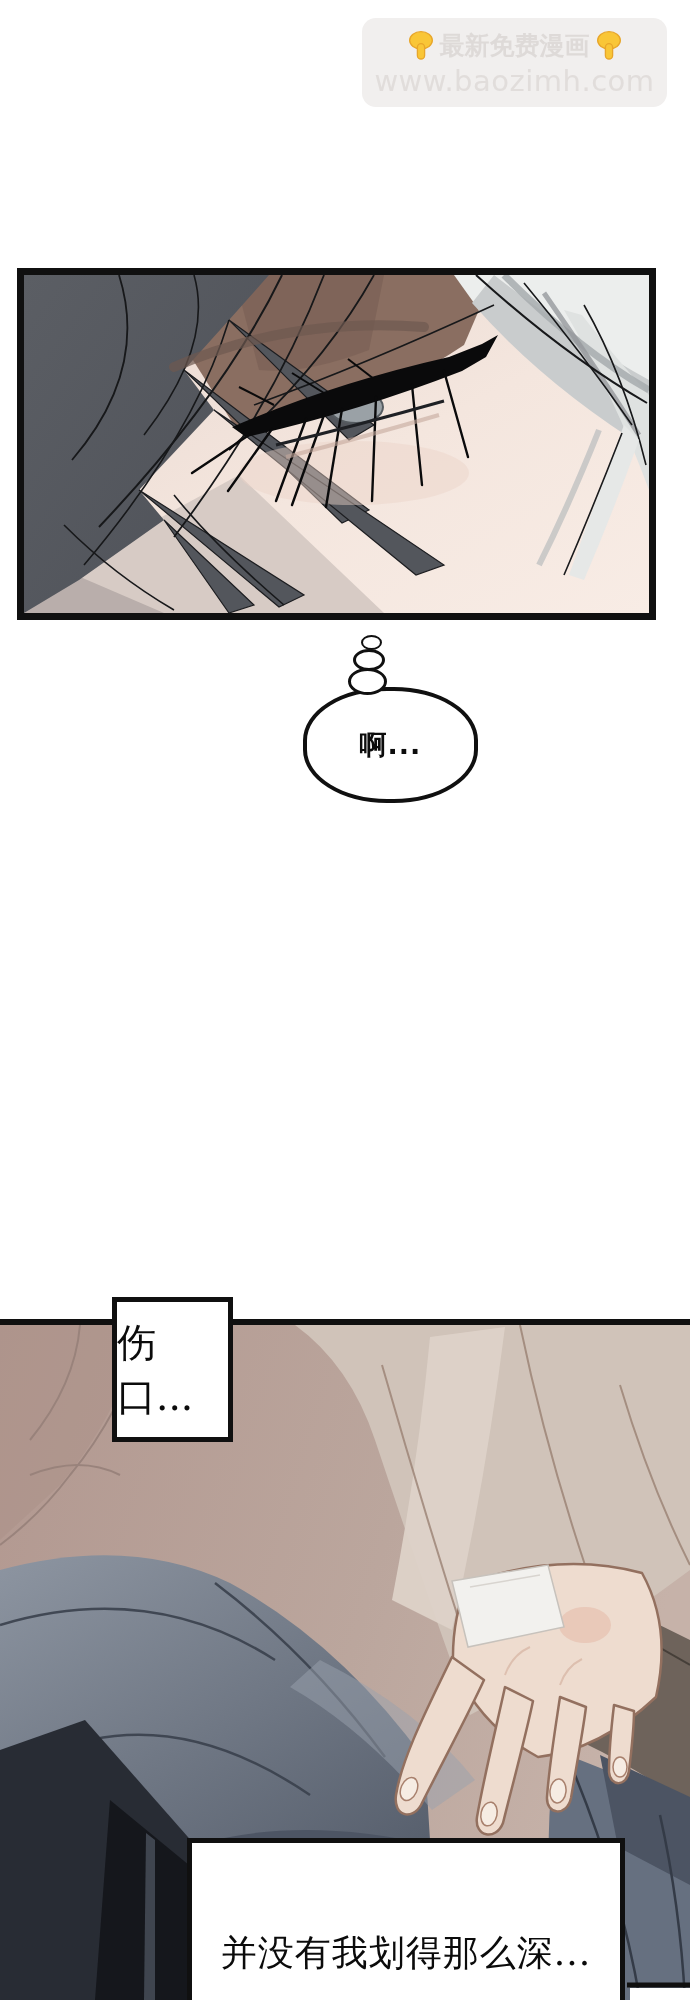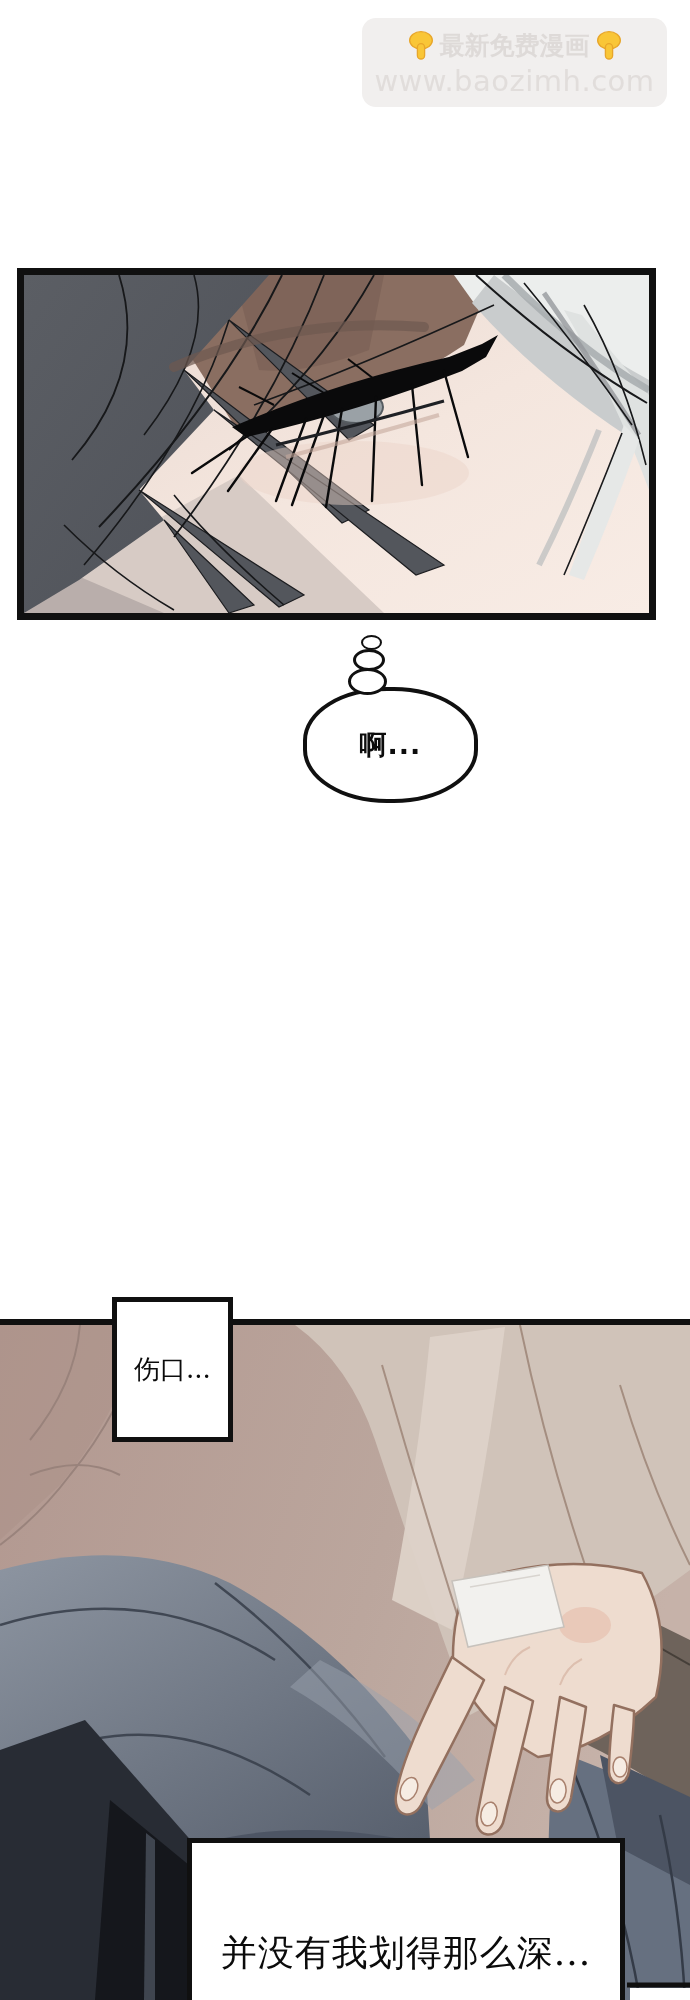--- a/index.html
+++ b/index.html
@@ -40,21 +40,21 @@
     position:absolute;left:0;top:1319px;width:690px;height:681px;
     box-sizing:border-box;border-top:6px solid #101010;background:#b59c94;z-index:0;
   }
   .panel2 svg{display:block;width:100%;height:675px;}
   
   .caption{
     position:absolute;background:#ffffff;box-sizing:border-box;border:5px solid #101010;
     font-family:"DejaVu Serif","Liberation Serif",serif;color:#0b0b0b;z-index:3;
   }
   .caption1{left:112px;top:1297px;width:121px;height:145px;
-    display:flex;align-items:center;justify-content:center;font-size:26px;}
+    display:flex;align-items:center;justify-content:center;font-size:39px;}
   .caption2{left:187px;top:1838px;width:438px;height:175px;
     text-align:center;padding-top:86px;font-size:36px;letter-spacing:1px;}
 </style>
 </head>
 <body>
 
 <div class="page">
 
   <div class="watermark">
     <div class="wm-line1">

